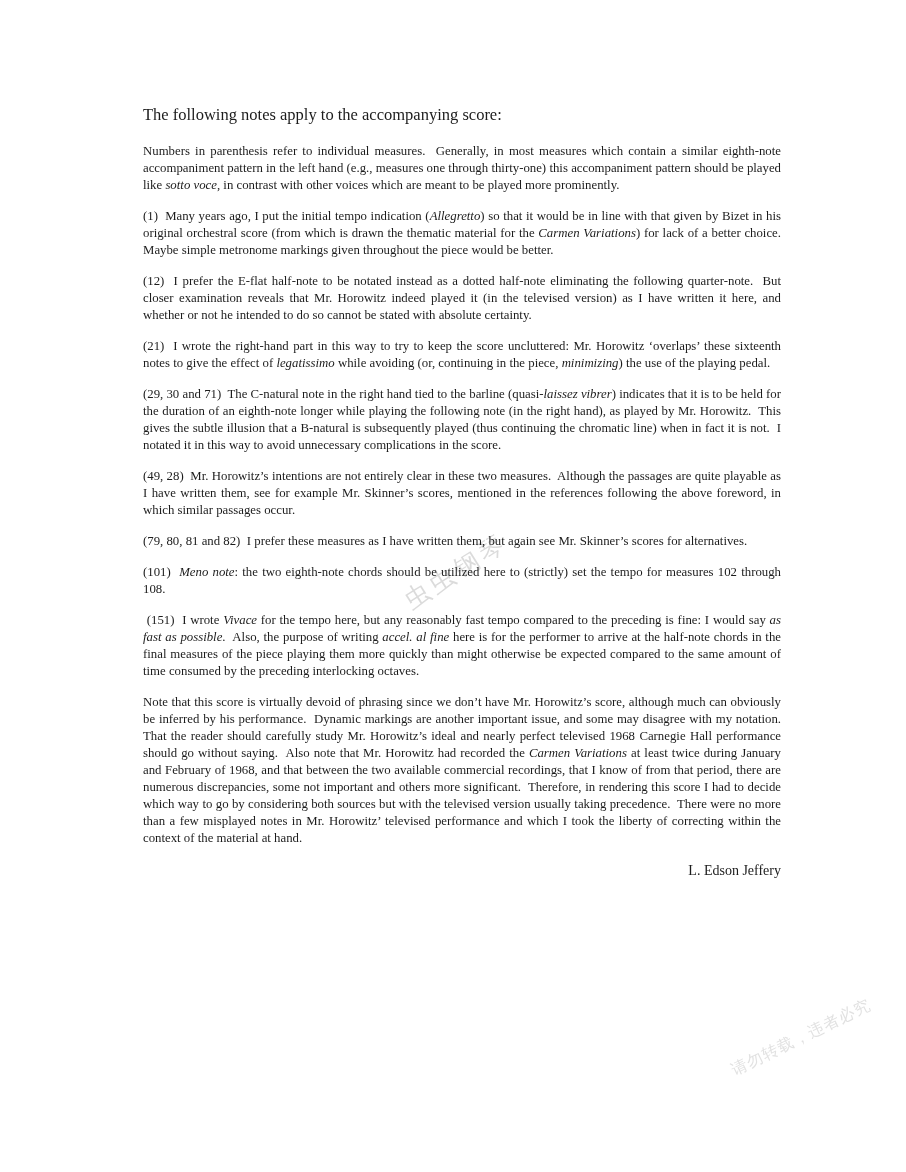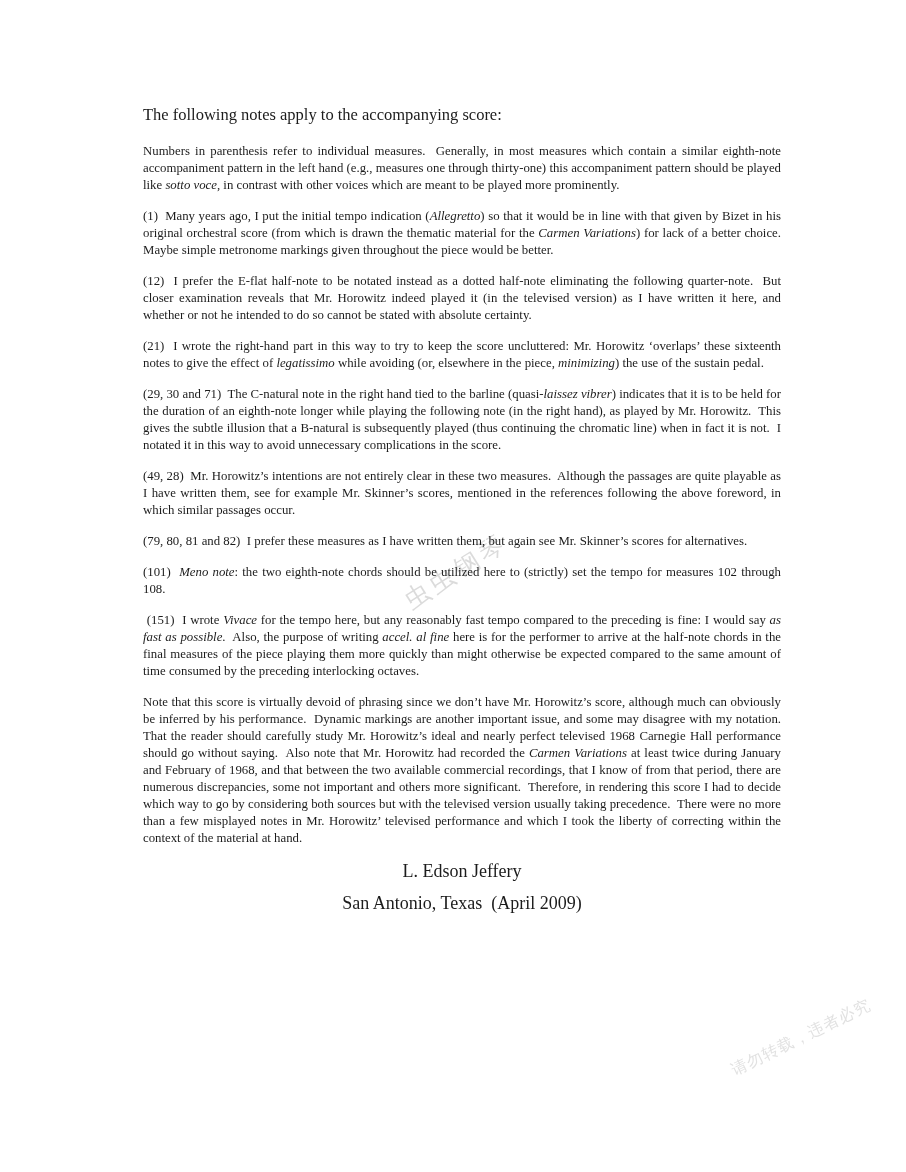--- a/index.html
+++ b/index.html
@@ -33,23 +33,23 @@
     font-size: 12.8px;
     line-height: 17px;
     text-align: justify;
     white-space: pre-wrap;
     margin: 0 0 14px 0;
   }
   .body-par em {
     font-style: italic;
   }
   .center-line {
-    font-size: 18px;
+    font-size: 14px;
     line-height: 16px;
-    text-align: center;
+    text-align: right;
     white-space: pre-wrap;
     margin: 16px 0 0 0;
   }
   .watermark {
     position: absolute;
     z-index: 1;
     font-family: "DejaVu Sans", sans-serif;
     pointer-events: none;
     white-space: nowrap;
   }
@@ -81,27 +81,26 @@
 
   <div class="watermark wm-bottom-right">请勿转载，违者必究</div>
 
   <div class="content">
     <h1 class="doc-title">The following notes apply to the accompanying score:</h1>
 
     <div id="paragraphs">
         <p class="body-par"><span>Numbers in parenthesis refer to individual measures.  Generally, in most measures which contain a similar eighth-note accompaniment pattern in the left hand (e.g., measures one through thirty-one) this accompaniment pattern should be played like </span><em>sotto voce</em><span>, in contrast with other voices which are meant to be played more prominently.</span></p>
         <p class="body-par"><span>(1)  Many years ago, I put the initial tempo indication (</span><em>Allegretto</em><span>) so that it would be in line with that given by Bizet in his original orchestral score (from which is drawn the thematic material for the </span><em>Carmen Variations</em><span>) for lack of a better choice.  Maybe simple metronome markings given throughout the piece would be better.</span></p>
         <p class="body-par"><span>(12)  I prefer the E-flat half-note to be notated instead as a dotted half-note eliminating the following quarter-note.  But closer examination reveals that Mr. Horowitz indeed played it (in the televised version) as I have written it here, and whether or not he intended to do so cannot be stated with absolute certainty.</span></p>
-        <p class="body-par"><span>(21)  I wrote the right-hand part in this way to try to keep the score uncluttered: Mr. Horowitz ‘overlaps’ these sixteenth notes to give the effect of </span><em>legatissimo</em><span> while avoiding (or, elsewhere in the piece, </span><em>minimizing</em><span>) the use of the sustain pedal.</span></p>
+        <p class="body-par"><span>(21)  I wrote the right-hand part in this way to try to keep the score uncluttered: Mr. Horowitz ‘overlaps’ these sixteenth notes to give the effect of </span><em>legatissimo</em><span> while avoiding (or, continuing in the piece, </span><em>minimizing</em><span>) the use of the playing pedal.</span></p>
         <p class="body-par"><span>(29, 30 and 71)  The C-natural note in the right hand tied to the barline (quasi-</span><em>laissez vibrer</em><span>) indicates that it is to be held for the duration of an eighth-note longer while playing the following note (in the right hand), as played by Mr. Horowitz.  This gives the subtle illusion that a B-natural is subsequently played (thus continuing the chromatic line) when in fact it is not.  I notated it in this way to avoid unnecessary complications in the score.</span></p>
         <p class="body-par"><span>(49, 28)  Mr. Horowitz’s intentions are not entirely clear in these two measures.  Although the passages are quite playable as I have written them, see for example Mr. Skinner’s scores, mentioned in the references following the above foreword, in which similar passages occur.</span></p>
         <p class="body-par"><span>(79, 80, 81 and 82)  I prefer these measures as I have written them, but again see Mr. Skinner’s scores for alternatives.</span></p>
         <p class="body-par"><span>(101)  </span><em>Meno note</em><span>: the two eighth-note chords should be utilized here to (strictly) set the tempo for measures 102 through 108.</span></p>
         <p class="body-par"><span> (151)  I wrote </span><em>Vivace</em><span> for the tempo here, but any reasonably fast tempo compared to the preceding is fine: I would say </span><em>as fast as possible</em><span>.  Also, the purpose of writing </span><em>accel. al fine</em><span> here is for the performer to arrive at the half-note chords in the final measures of the piece playing them more quickly than might otherwise be expected compared to the same amount of time consumed by the preceding interlocking octaves.</span></p>
         <p class="body-par"><span>Note that this score is virtually devoid of phrasing since we don’t have Mr. Horowitz’s score, although much can obviously be inferred by his performance.  Dynamic markings are another important issue, and some may disagree with my notation.  That the reader should carefully study Mr. Horowitz’s ideal and nearly perfect televised 1968 Carnegie Hall performance should go without saying.  Also note that Mr. Horowitz had recorded the </span><em>Carmen Variations</em><span> at least twice during January and February of 1968, and that between the two available commercial recordings, that I know of from that period, there are numerous discrepancies, some not important and others more significant.  Therefore, in rendering this score I had to decide which way to go by considering both sources but with the televised version usually taking precedence.  There were no more than a few misplayed notes in Mr. Horowitz’ televised performance and which I took the liberty of correcting within the context of the material at hand.</span></p>
       </div>
 
     <p class="center-line">L. Edson Jeffery</p>
 
-    <p class="center-line">San Antonio, Texas  (April 2009)</p>
   </div>
 
 </div>
 
 </body></html>

